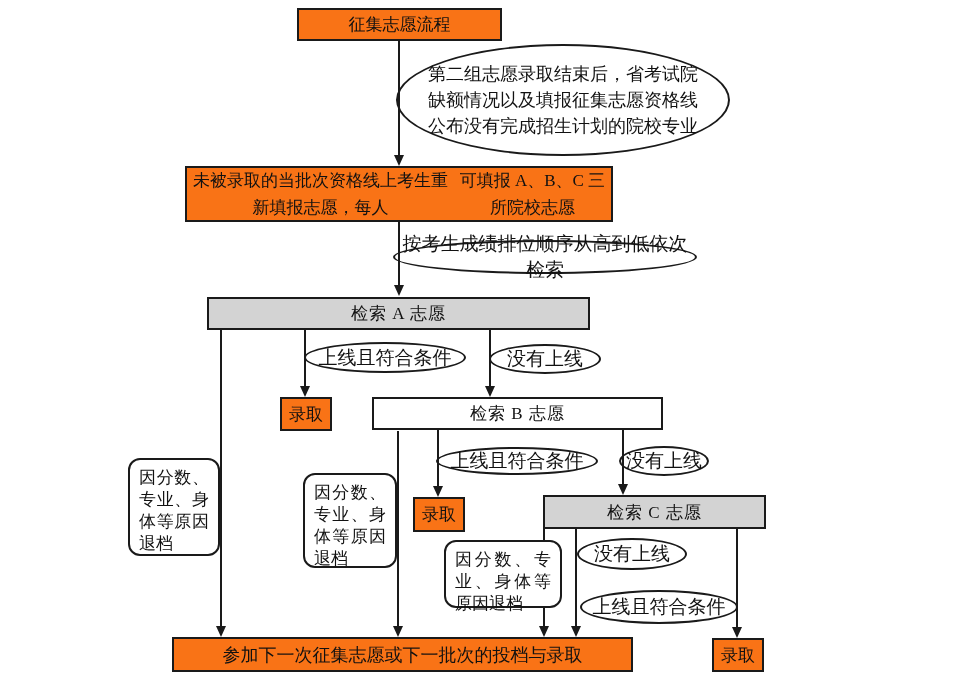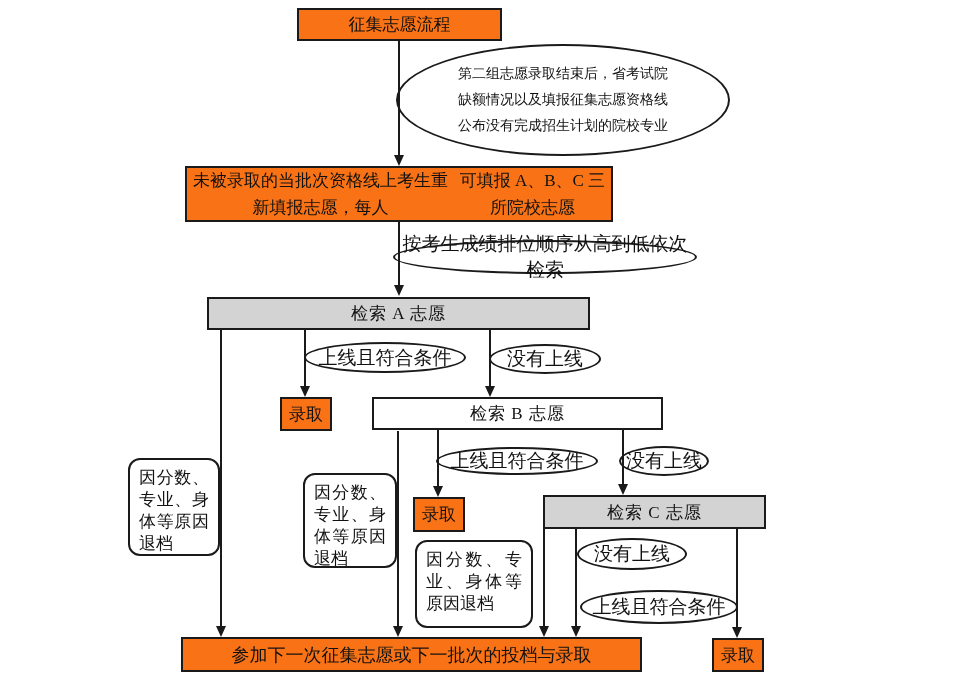--- a/index.html
+++ b/index.html
@@ -53,21 +53,21 @@
   .rbox .jl{text-align:justify;text-align-last:justify;}
   .vline{position:absolute;width:2px;background:var(--line);z-index:4;}
   .ah{
     position:absolute;width:0;height:0;
     border-left:5px solid transparent;
     border-right:5px solid transparent;
     border-top:11px solid var(--line);
     z-index:6;
   }
   .small{font-size:19px;}
-  .announce div{line-height:26px;font-size:14px;}
+  .announce div{line-height:26px;font-size:18px;}
   .refill div{line-height:27px;font-size:17px;}
 </style>
 </head>
 <body>
 
 <div id="canvas">
 
   <div class="vline" style="left:398px;top:41px;height:116px"></div>
   <div class="vline" style="left:398px;top:222px;height:65px"></div>
   <div class="vline" style="left:220px;top:330px;height:298px"></div>
@@ -133,23 +133,23 @@
     <div>退档</div>
   </div>
 
   <div class="rbox" style="left:303px;top:473px;width:94px;height:95px">
     <div class="jl">因分数、</div>
     <div class="jl">专业、身</div>
     <div class="jl">体等原因</div>
     <div>退档</div>
   </div>
 
-  <div class="rbox" style="left:415px;top:540px;width:118px;height:88px">
+  <div class="rbox" style="left:444px;top:540px;width:118px;height:68px">
     <div class="jl">因分数、专</div>
     <div class="jl">业、身体等</div>
     <div>原因退档</div>
   </div>
 
-  <div class="box" style="left:181px;top:637px;width:461px;height:35px;font-size:18px">参加下一次征集志愿或下一批次的投档与录取</div>
+  <div class="box" style="left:172px;top:637px;width:461px;height:35px;font-size:18px">参加下一次征集志愿或下一批次的投档与录取</div>
 
   <div class="box" style="left:712px;top:638px;width:52px;height:34px">录取</div>
 
 </div>
 
 </body></html>

